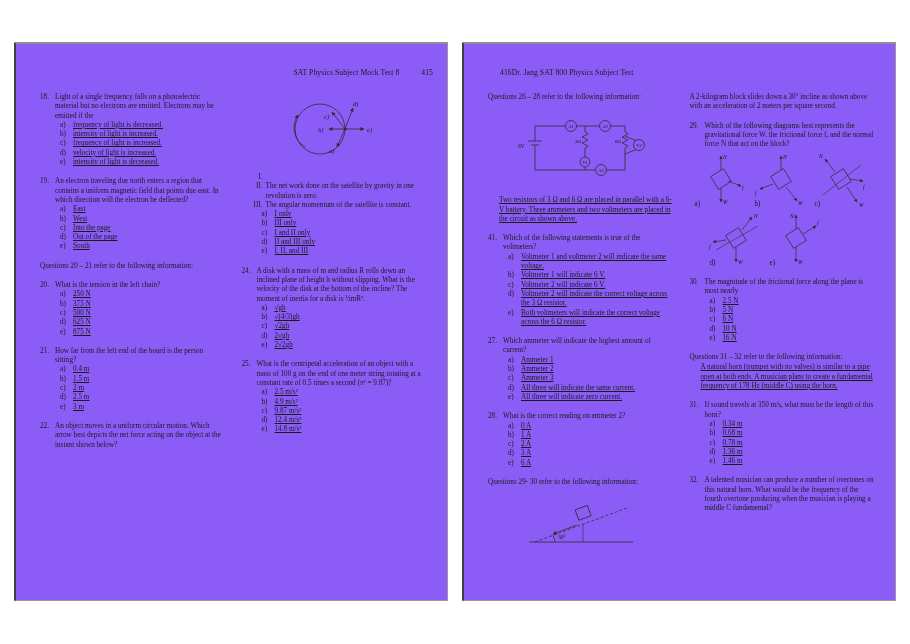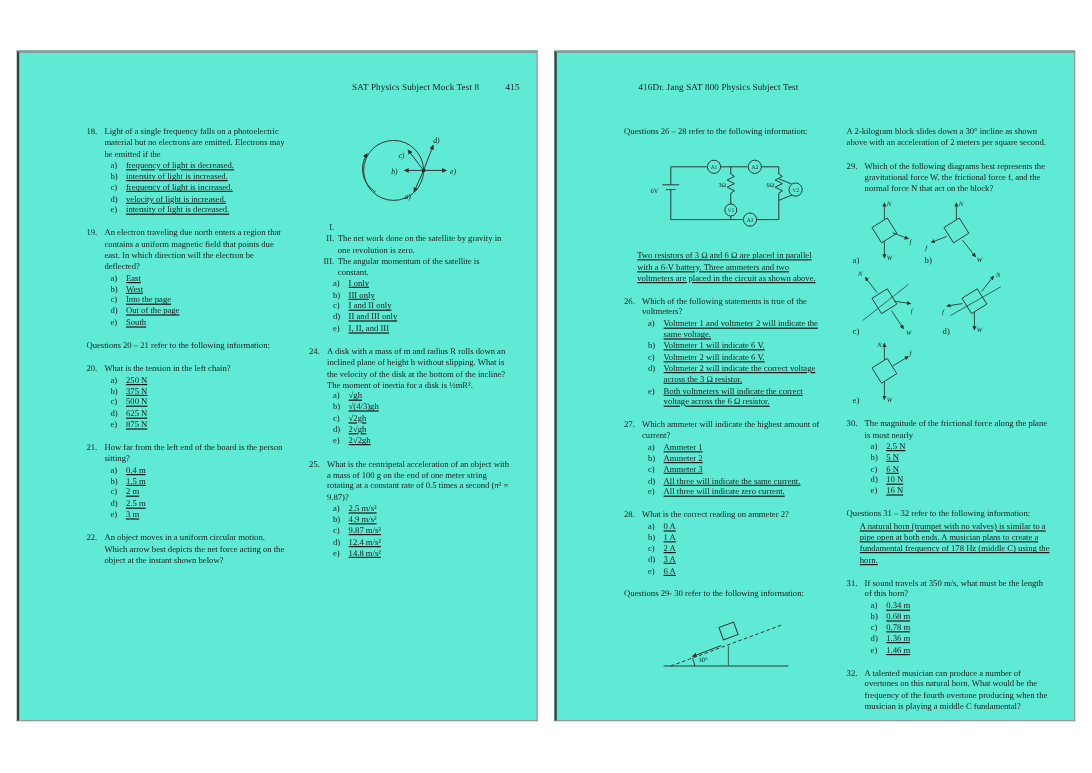--- a/index.html
+++ b/index.html
@@ -1,25 +1,25 @@
 <!DOCTYPE html>
 <html><head>
 <meta charset="utf-8">
 <style>
   html,body{margin:0;padding:0;background:#ffffff;}
   body{width:910px;height:644px;position:relative;font-family:"Liberation Serif","DejaVu Serif",serif;color:#1b1b1b;}
   .spread{position:absolute;left:14px;top:42px;display:flex;gap:14px;}
-  .page{width:434px;height:559px;box-sizing:border-box;background:#5eead4;
+  .page{width:434px;height:559px;box-sizing:border-box;background:#8b5cf6;
         border:1px solid #9a9a9a;border-left:2px solid #3f3f3f;border-top:2px solid #8f8f8f;
-        overflow:hidden;padding-left:32px;}
+        overflow:hidden;}
   .page-header{margin-top:24px;display:flex;font-size:7.6px;letter-spacing:.1px;}
   .page-header.left{justify-content:flex-end;padding-right:14px;gap:22px;}
   .page-header.right{justify-content:flex-start;padding-left:36px;}
   .cols{display:flex;gap:16px;padding:16px 20px 0 24px;}
-  .col{width:187px;font-size:7.2px;line-height:9.3px;margin-top:13px;}
+  .col{width:187px;font-size:7.2px;line-height:9.3px;}
   .block{margin-bottom:10px;}
   .qrow{display:flex;}
   .qnum{width:15px;flex:none;}
   .qstem{flex:1;}
   .refhead{margin-bottom:1px;}
   .refpara{padding-left:11px;text-decoration:underline;}
   .plainpara{padding-left:0;}
   .roman{display:flex;padding-left:7px;}
   .romann{width:14px;flex:none;text-align:right;padding-right:3px;}
   .romant{flex:1;}
@@ -325,21 +325,21 @@
     <text x="68" y="31" font-size="5" text-anchor="end">3Ω</text>
     <text x="108" y="31" font-size="5" text-anchor="end">6Ω</text>
   </svg>
             </div>
           </div>
           <div class="block">
             <div class="refpara">Two resistors of 3 Ω and 6 Ω are placed in parallel with a 6-V battery. Three ammeters and two voltmeters are placed in the circuit as shown above.</div>
           </div>
           <div class="block">
             <div class="qrow">
-              <span class="qnum">26.</span>
+              <span class="qnum">41.</span>
               <span class="qstem">Which of the following statements is true of the voltmeters?</span>
             </div>
             <div class="opt">
               <span class="optk">a)</span>
               <span class="optt">Voltmeter 1 and voltmeter 2 will indicate the same voltage.</span>
             </div>
             <div class="opt">
               <span class="optk">b)</span>
               <span class="optt">Voltmeter 1 will indicate 6 V.</span>
             </div>

